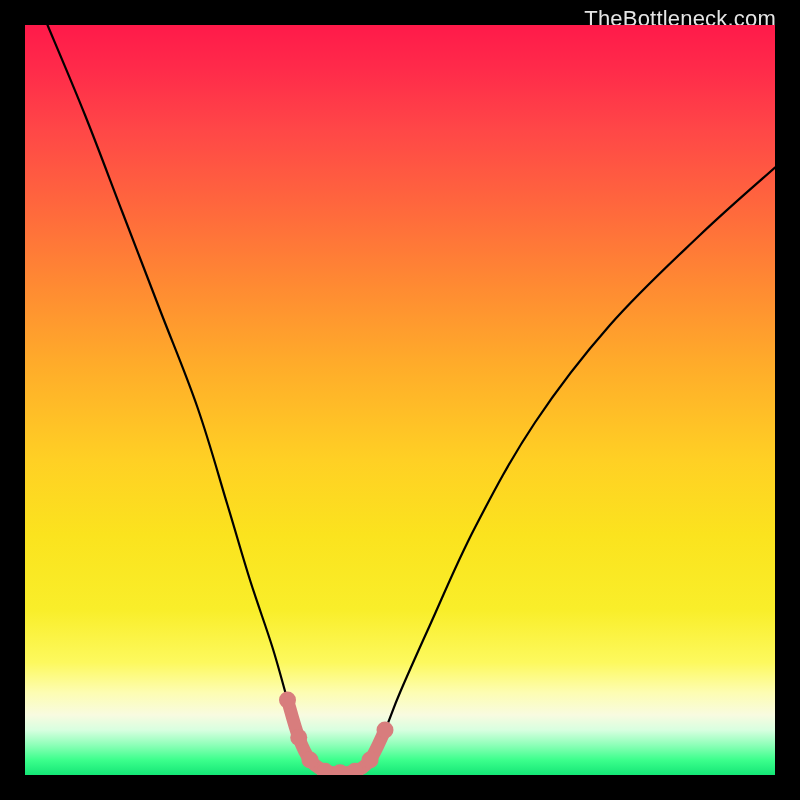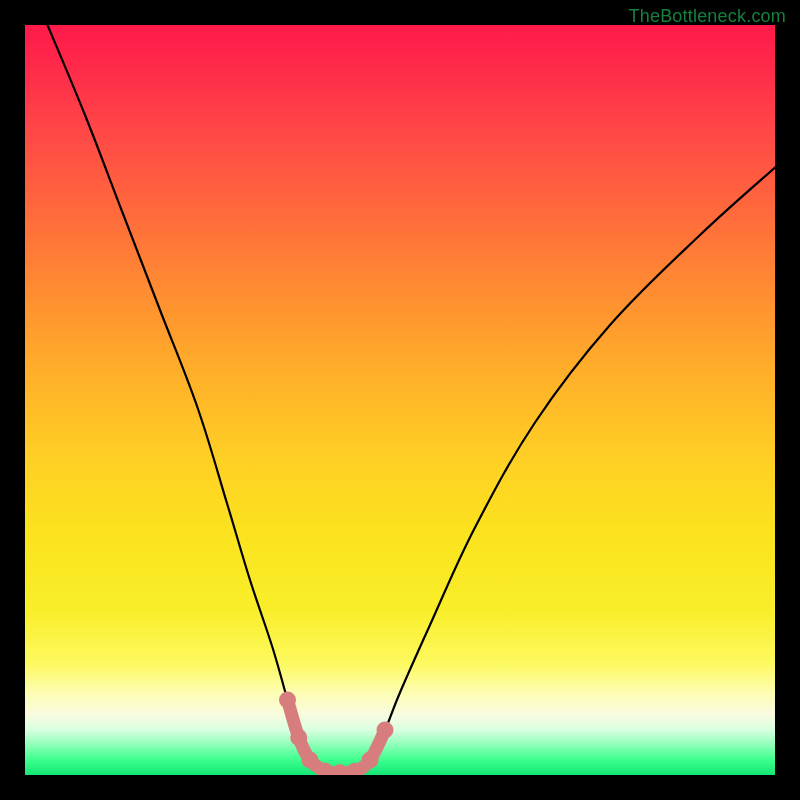--- a/index.html
+++ b/index.html
@@ -38,23 +38,23 @@
       #f8fbe0 92%,
       #d8ffe0 94%,
       #8dffb8 96%,
       #3cff8c 98%,
       #14e676 100%
     );
   }
   .watermark {
     position: absolute;
     top: 6px;
-    right: 14px;
-    color: #15803d;
-    font-size: 18px;
+    right: 24px;
+    color: #e5e5e5;
+    font-size: 22px;
     font-weight: 500;
     letter-spacing: 0.2px;
     user-select: none;
   }
   svg.overlay {
     position: absolute;
     left: 0;
     top: 0;
     width: 750px;
     height: 750px;

